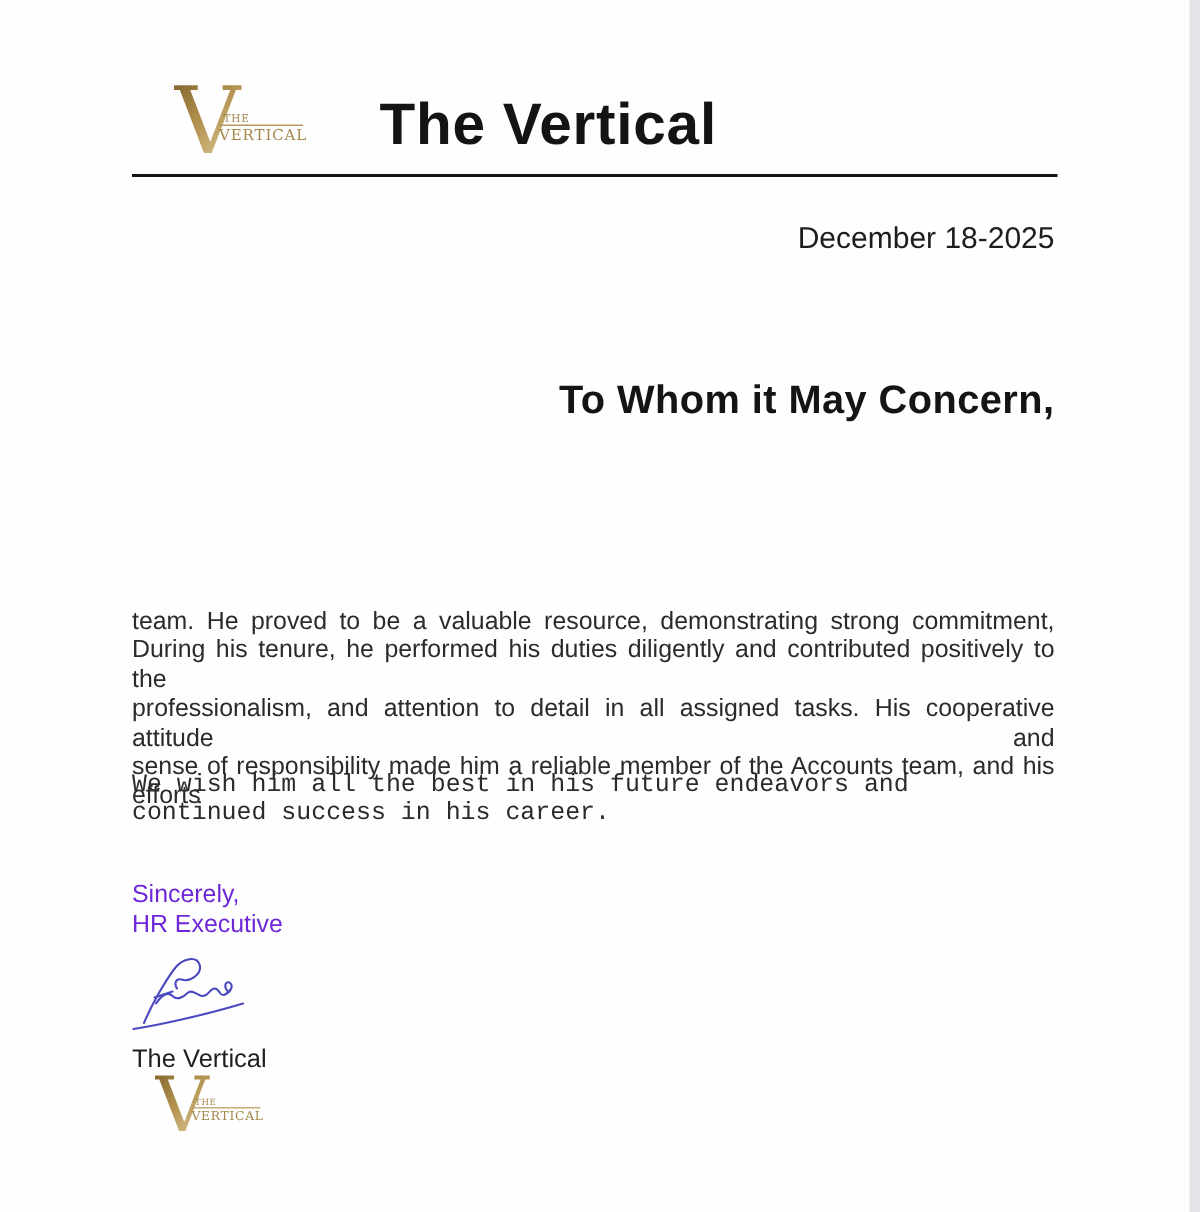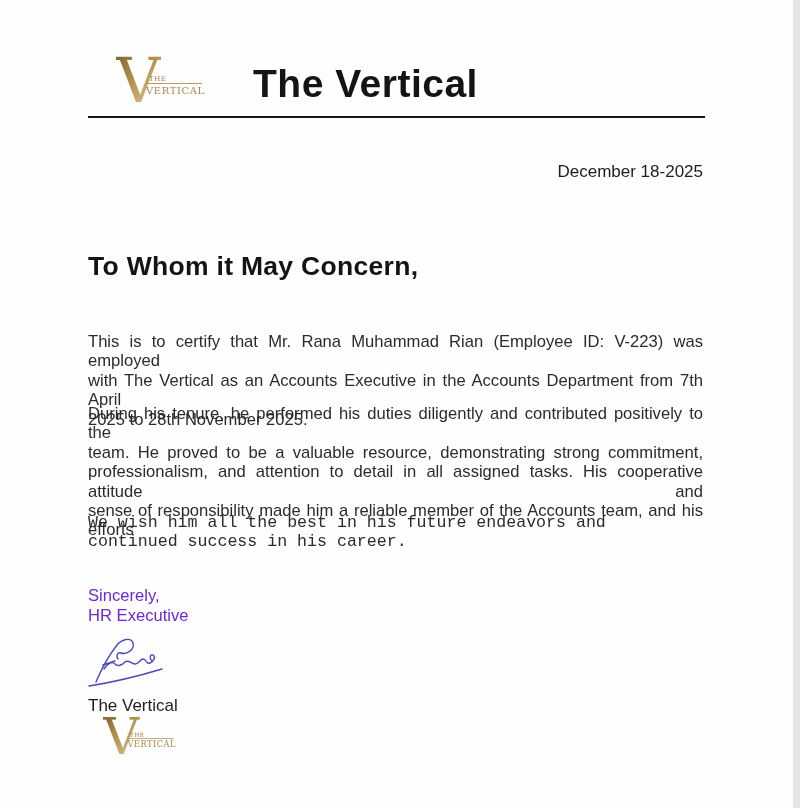--- a/index.html
+++ b/index.html
@@ -51,26 +51,26 @@
     font-size: 39px; font-weight: 700; color: #141414;
     letter-spacing: 0.5px;
   }
   .header-rule {
     position: absolute; left: 88px; top: 116px;
     width: 617px; height: 2px; background: #161616;
   }
   .date {
     position: absolute; left: 403px; top: 148px;
     width: 300px; text-align: right;
-    font-size: 17px; color: #1d1d1d; margin-top: 14px;
+    font-size: 20px; color: #1d1d1d;
   }
   
   .salutation {
     position: absolute; left: 88px; top: 251px;
-    width: 615px; text-align: left;
+    width: 615px; text-align: right;
     font-size: 26.5px; font-weight: 700; color: #141414;
     letter-spacing: 0.3px;
   }
   .para {
     position: absolute; left: 88px;
     width: 615px;
     font-size: 16.6px; line-height: 19.4px; color: #2b2b2b;
   }
   .para-1 { top: 332px; }
   .para-2 { top: 404px; }
@@ -102,29 +102,24 @@
     <span class="logo-the">THE</span>
     <span class="logo-name">VERTICAL</span>
   </div>
 
   <div class="title">The Vertical</div>
   <div class="header-rule"></div>
   <div class="date">December 18-2025</div>
 
   <div class="salutation">To Whom it May Concern,</div>
 
-  <div class="para para-1">
-    <span class="line jl">This is to certify that Mr. Rana Muhammad Rian (Employee ID: V-223) was employed</span>
-    <span class="line jl">with The Vertical as an Accounts Executive in the Accounts Department from 7th April</span>
-    <span class="line">2025 to 28th November 2025.</span>
-  </div>
 
   <div class="para para-2">
+    <span class="line jl">team. He proved to be a valuable resource, demonstrating strong commitment,</span>
     <span class="line jl">During his tenure, he performed his duties diligently and contributed positively to the</span>
-    <span class="line jl">team. He proved to be a valuable resource, demonstrating strong commitment,</span>
     <span class="line jl">professionalism, and attention to detail in all assigned tasks. His cooperative attitude and</span>
     <span class="line jl">sense of responsibility made him a reliable member of the Accounts team, and his efforts</span>
   </div>
 
   <div class="para para-3">
     <span class="line">We wish him all the best in his future endeavors and continued success in his career.</span>
   </div>
 
   <div class="closing-block">
     <span class="line">Sincerely,</span>

